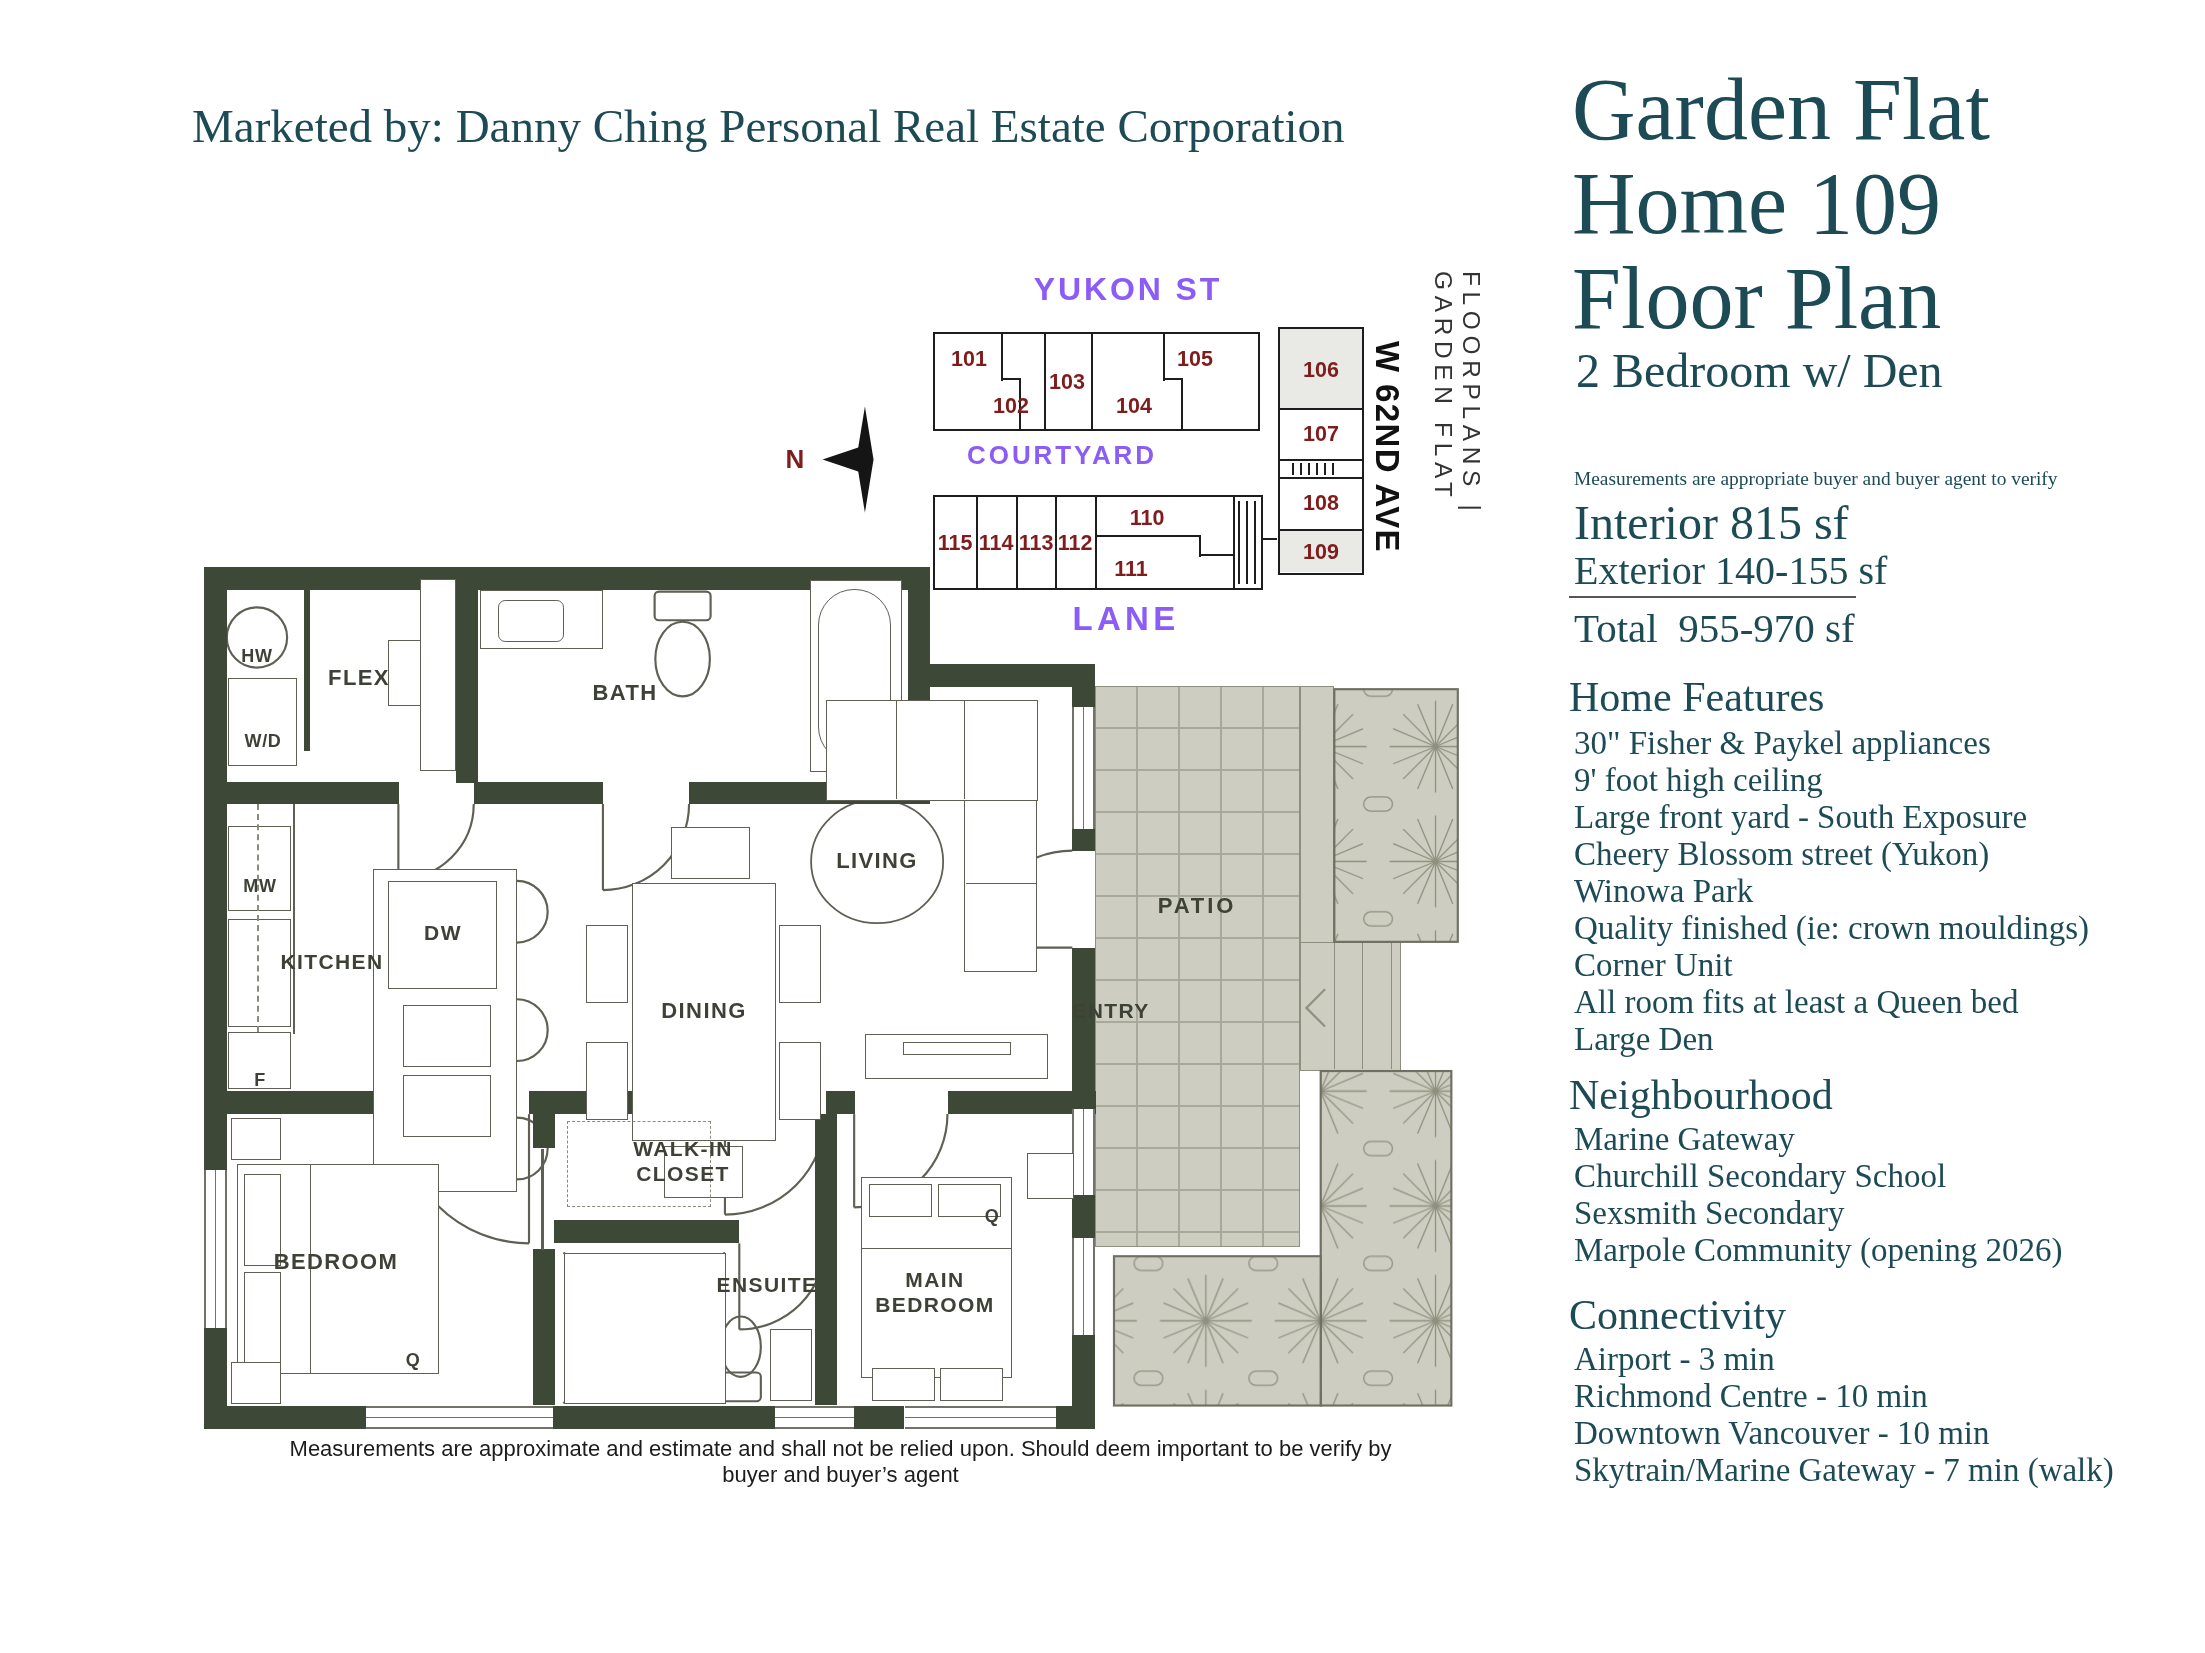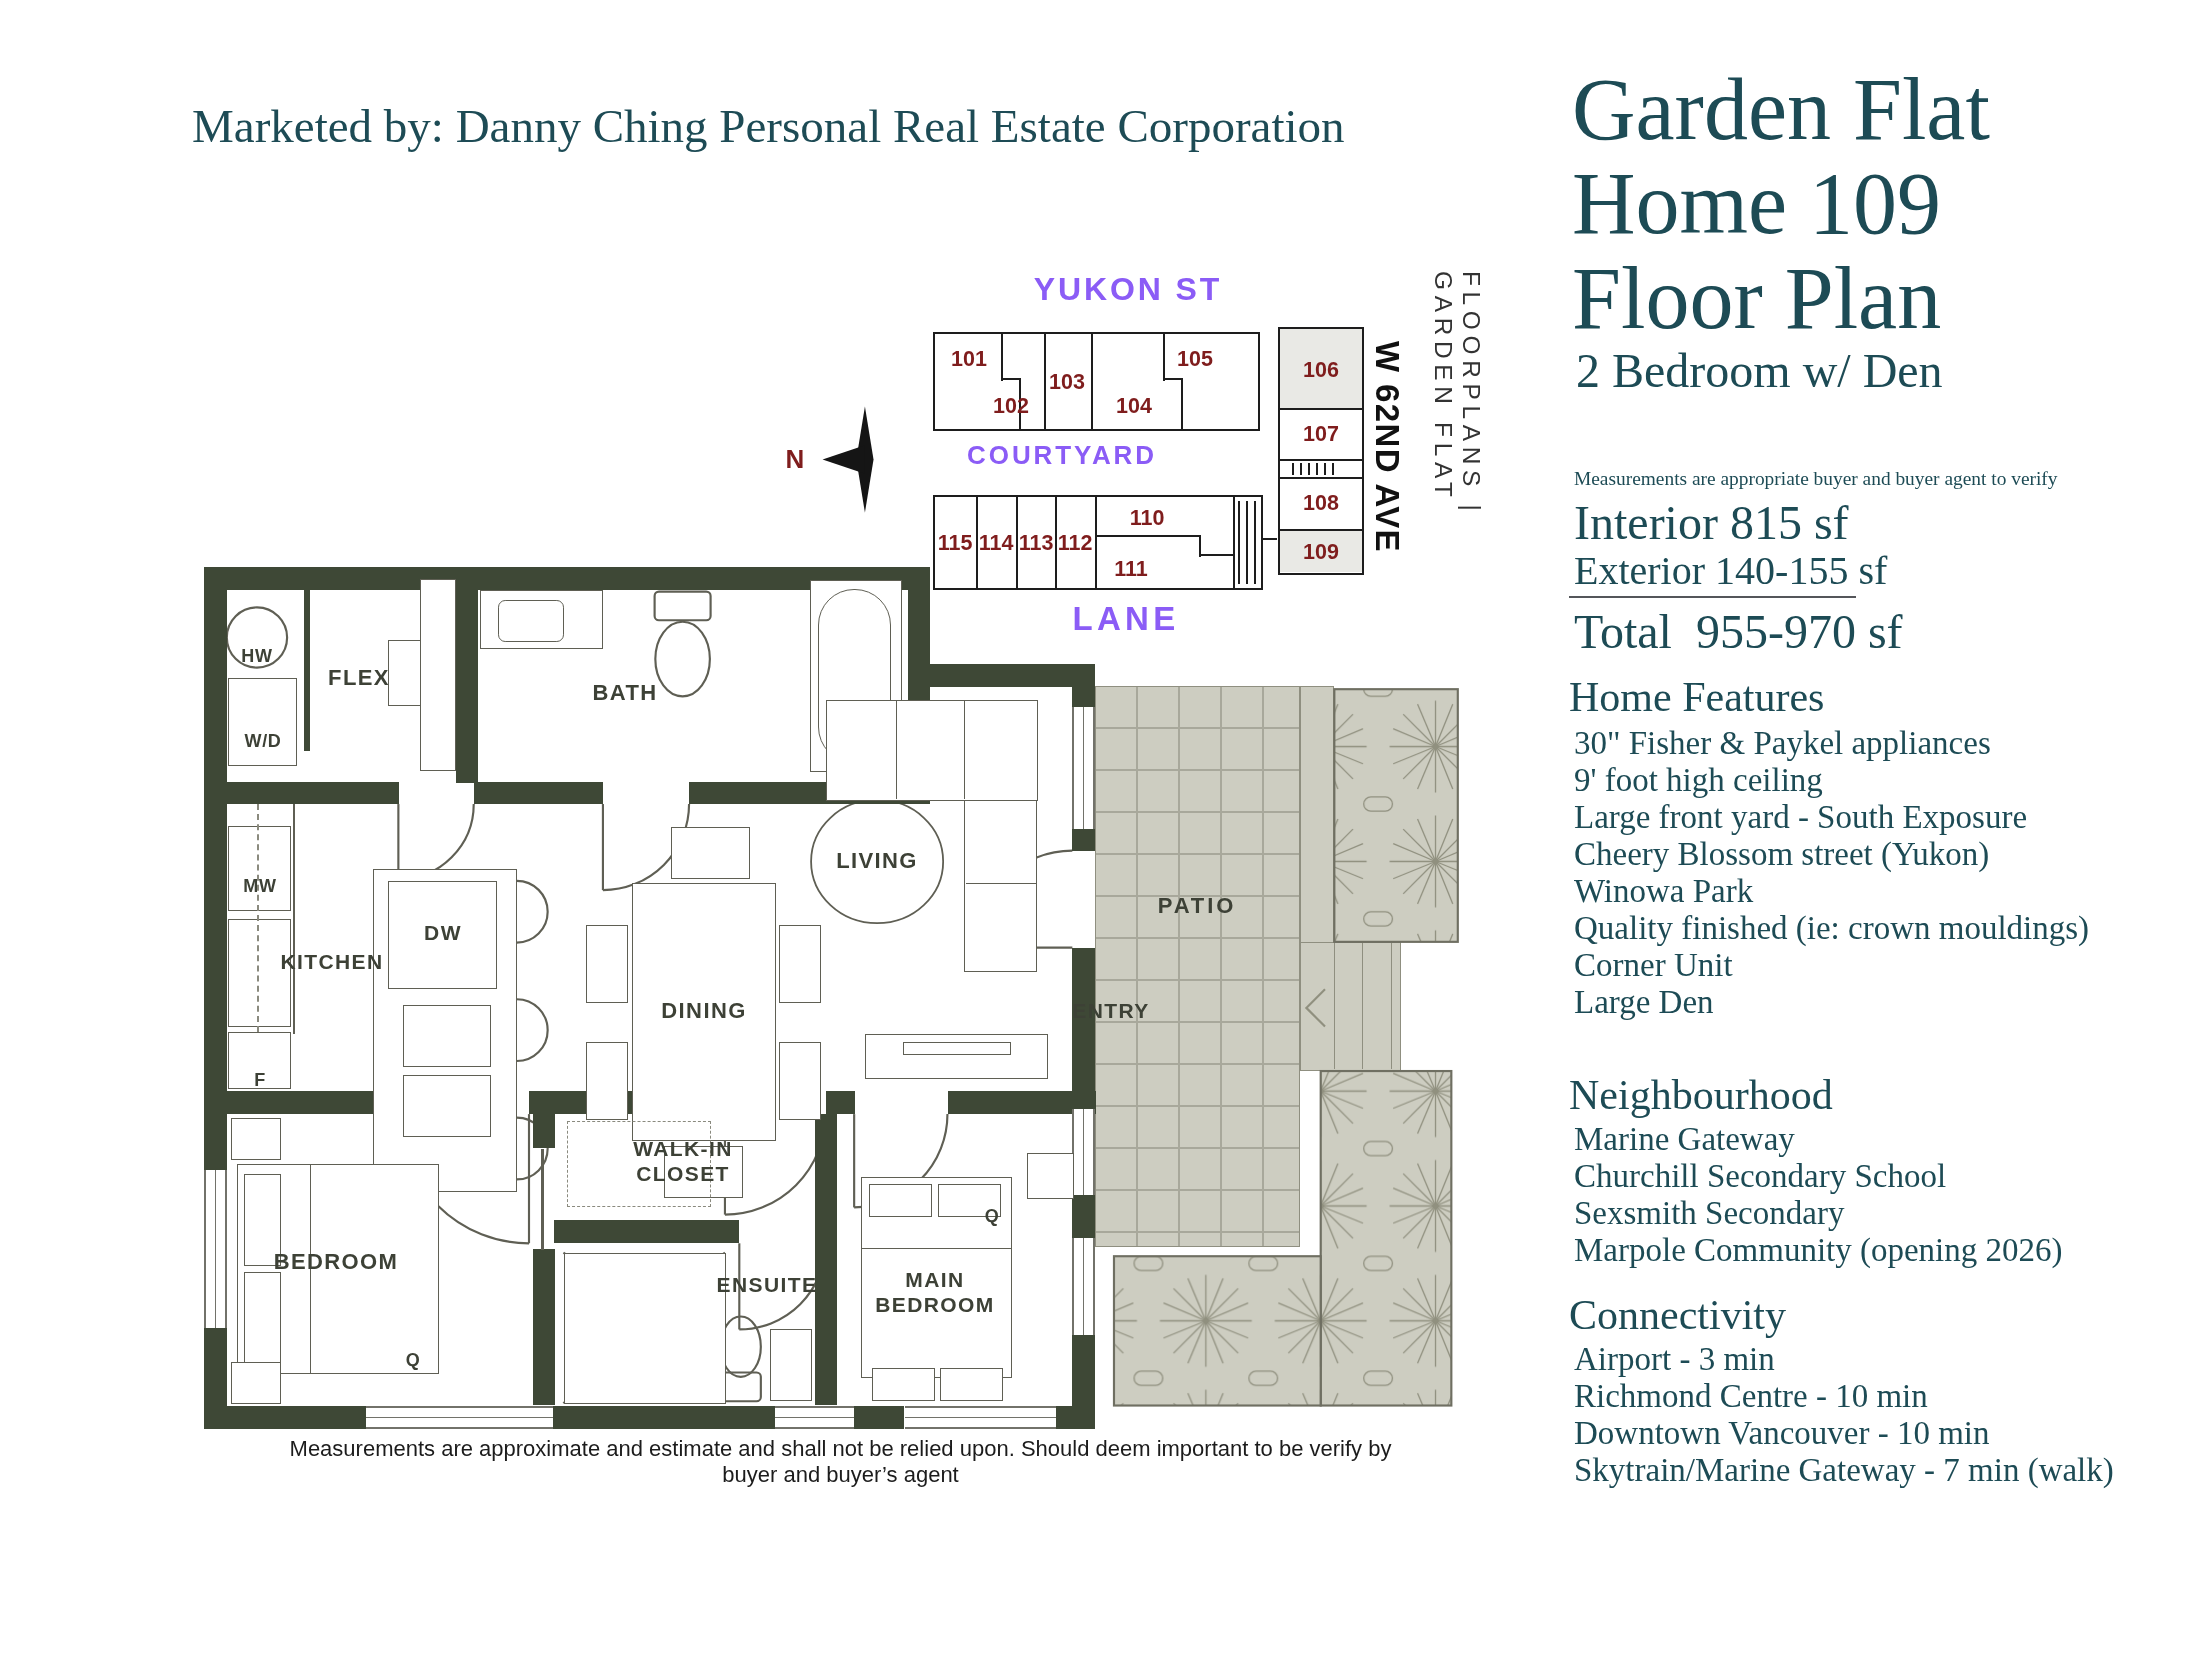--- a/index.html
+++ b/index.html
@@ -314,31 +314,32 @@
 
   <div class="abs teal title-line" style="left:1572px;top:62px;">Garden Flat</div>
   <div class="abs teal title-line" style="left:1572px;top:156px;">Home 109</div>
   <div class="abs teal title-line" style="left:1572px;top:251px;">Floor Plan</div>
   <div class="abs teal" style="left:1576px;top:343px;font-size:48px;">2 Bedroom w/ Den</div>
 
   <div class="abs teal" style="left:1574px;top:468px;font-size:19.4px;">Measurements are appropriate buyer and buyer agent to verify</div>
   <div class="abs teal" style="left:1574px;top:495px;font-size:48px;">Interior 815 sf</div>
   <div class="abs teal" style="left:1574px;top:547px;font-size:40px;">Exterior 140-155 sf</div>
   <div class="abs" style="left:1569px;top:596px;width:287px;height:2.2px;background:#54565a;"></div>
-  <div class="abs teal" style="left:1574px;top:604px;font-size:48px;white-space:pre;">Total  955-970 sf</div>
+  <div class="abs teal" style="left:1574px;top:604px;font-size:41px;white-space:pre;">Total  955-970 sf</div>
 
   <div class="abs teal h2" style="left:1569px;top:673px;">Home Features</div>
   <div class="abs" style="left:1574px;top:725px;">
     <div class="teal item">30" Fisher &amp; Paykel appliances</div>
     <div class="teal item">9' foot high ceiling</div>
     <div class="teal item">Large front yard - South Exposure</div>
     <div class="teal item">Cheery Blossom street (Yukon)</div>
     <div class="teal item">Winowa Park</div>
     <div class="teal item">Quality finished (ie: crown mouldings)</div>
     <div class="teal item">Corner Unit</div>
+    <div class="teal item">All room fits at least a Queen bed</div>
     <div class="teal item">Large Den</div>
   </div>
 
   <div class="abs teal h2" style="left:1569px;top:1071px;">Neighbourhood</div>
   <div class="abs" style="left:1574px;top:1121px;">
     <div class="teal item">Marine Gateway</div>
     <div class="teal item">Churchill Secondary School</div>
     <div class="teal item">Sexsmith Secondary</div>
     <div class="teal item">Marpole Community (opening 2026)</div>
   </div>

